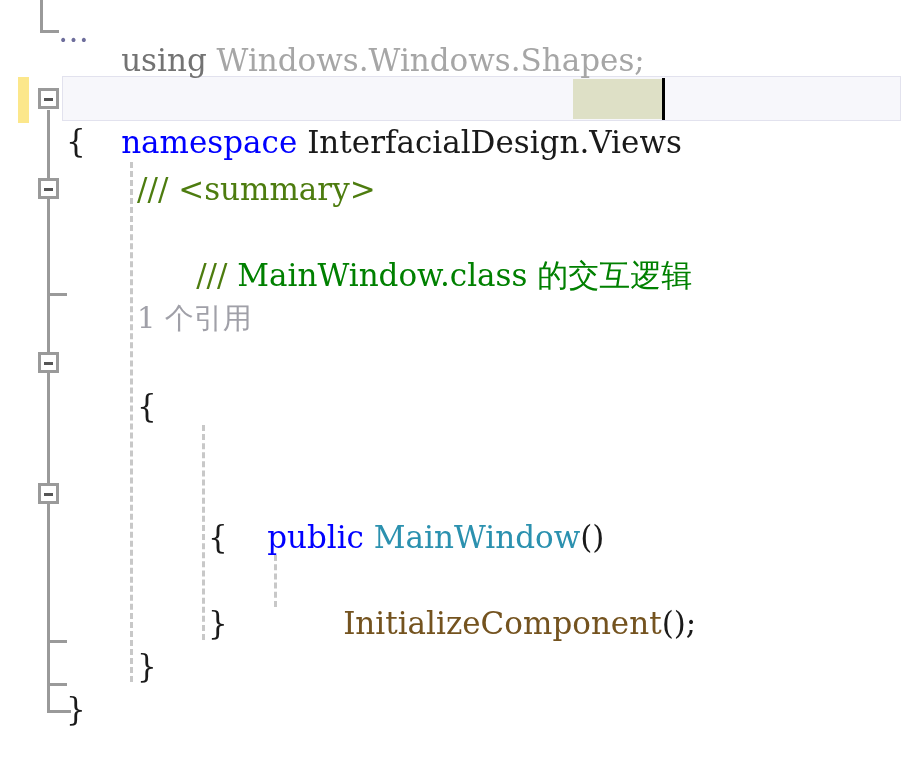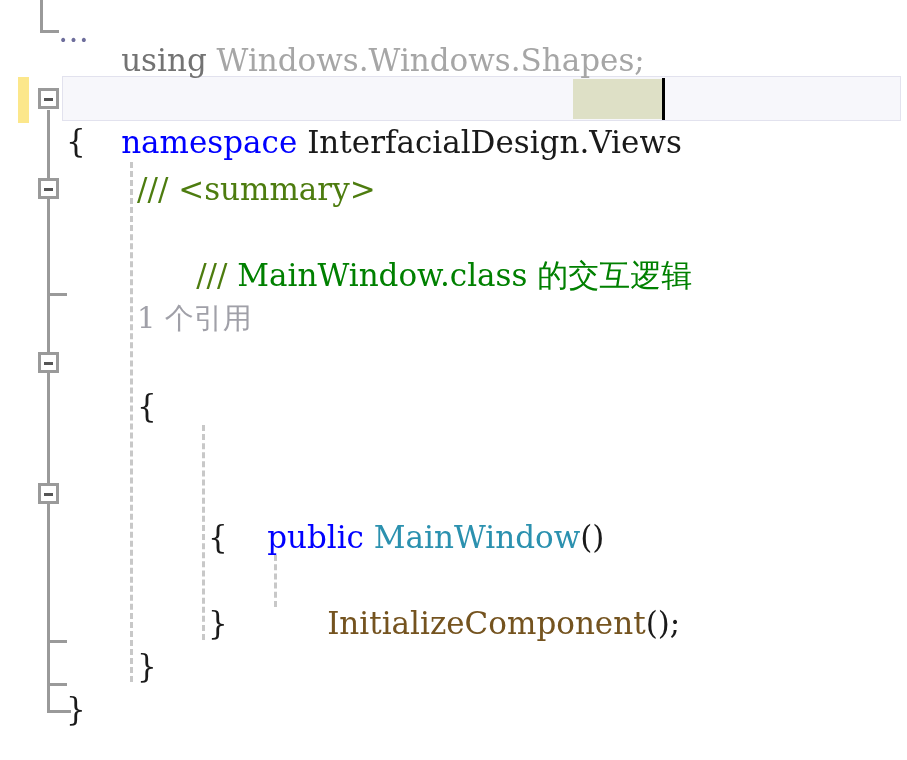--- a/index.html
+++ b/index.html
@@ -216,21 +216,21 @@
     <span class="txt" style="left:208px;">
       <span class="kw">public </span><span class="type">MainWindow</span><span class="plain">()</span>
     </span>
   </div>
 
   <div class="line" style="top:516px;">
     <span class="txt plain" style="left:208px;">{</span>
   </div>
 
   <div class="line" style="top:559px;">
-    <span class="txt" style="left:268px;">
+    <span class="txt" style="left:284px;">
       <span class="method">InitializeComponent</span><span class="plain">();</span>
     </span>
   </div>
 
   <div class="line" style="top:602px;">
     <span class="txt plain" style="left:208px;">}</span>
   </div>
 
   <div class="line" style="top:645px;">
     <span class="txt plain" style="left:137px;">}</span>

